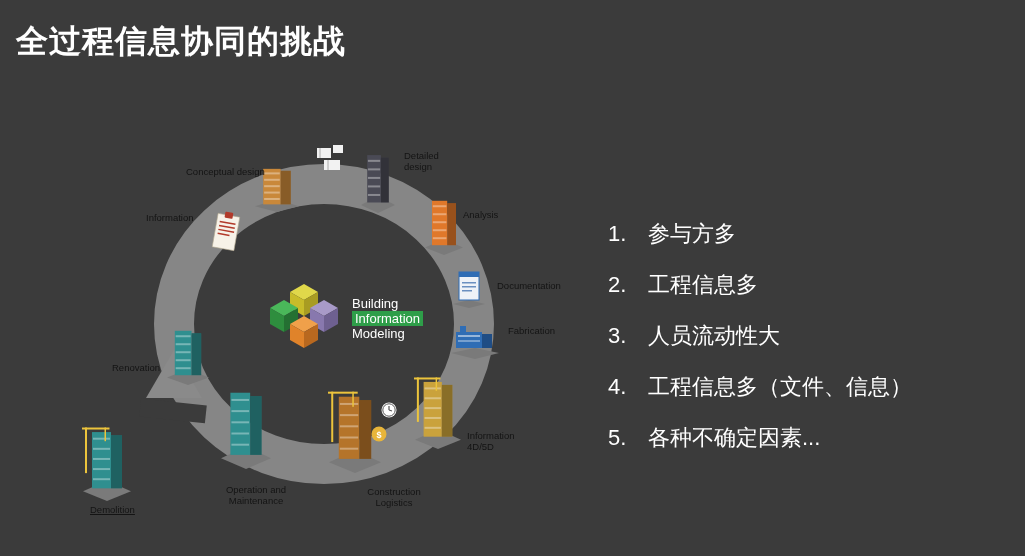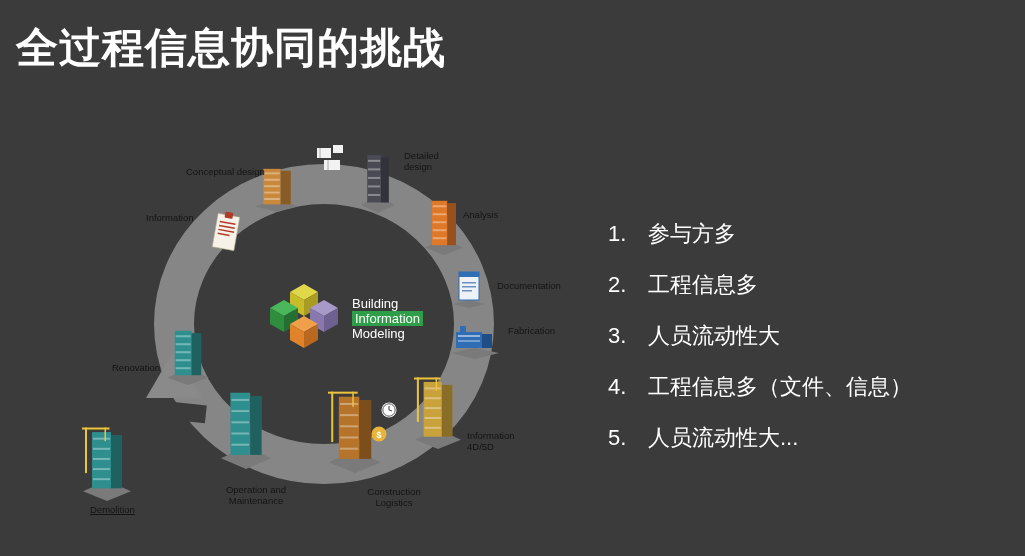--- a/index.html
+++ b/index.html
@@ -2,21 +2,21 @@
 <html><head>
 <meta charset="utf-8">
 <style>
   html,body{margin:0;padding:0;background:#2e2e2e;}
   .slide{
     position:relative;width:1025px;height:556px;background:#3b3b3b;overflow:hidden;
     font-family:"Liberation Sans","DejaVu Sans",sans-serif;
   }
   .title{
     position:absolute;left:16px;top:20px;margin:0;
-    font-size:42px;font-weight:700;color:#ffffff;letter-spacing:1px;
+    font-size:32px;font-weight:700;color:#ffffff;letter-spacing:1px;
   }
   .abs{position:absolute;}
   .stage-label{
     position:absolute;color:#141414;font-size:9.5px;line-height:11px;white-space:nowrap;
   }
   .wrap{white-space:normal;}
   .center-text{position:absolute;left:352px;top:296px;font-size:13px;line-height:15px;color:#fff;}
   .center-text .hl{background:#2e9e49;padding:0 3px;display:inline-block;}
   .list{position:absolute;left:608px;top:222px;width:400px;color:#ffffff;}
   .list-item{display:flex;font-size:22px;line-height:24px;margin-bottom:27px;}
@@ -230,17 +230,17 @@
     <div class="list-item">
       <span class="num">3.</span>
       <span>人员流动性大</span>
     </div>
     <div class="list-item">
       <span class="num">4.</span>
       <span>工程信息多（文件、信息）</span>
     </div>
     <div class="list-item">
       <span class="num">5.</span>
-      <span>人员流动性大...</span>
+      <span>各种不确定因素...</span>
     </div>
   </div>
 
 </div>
 
 </body></html>

